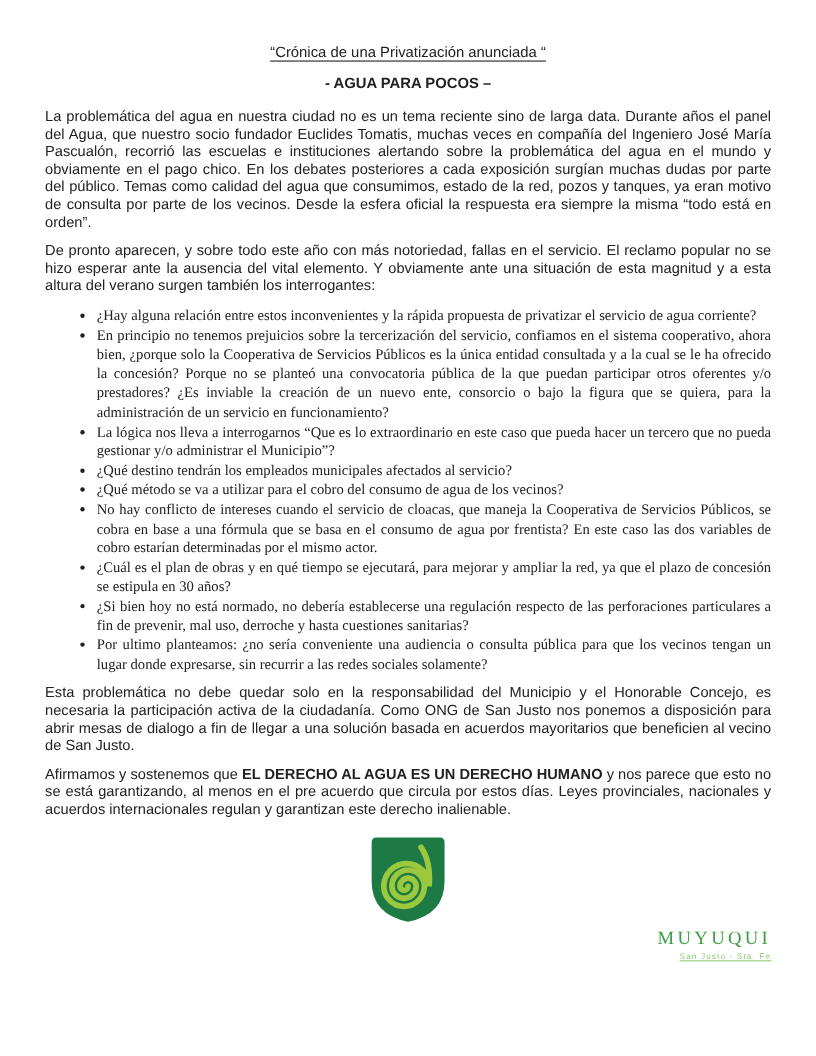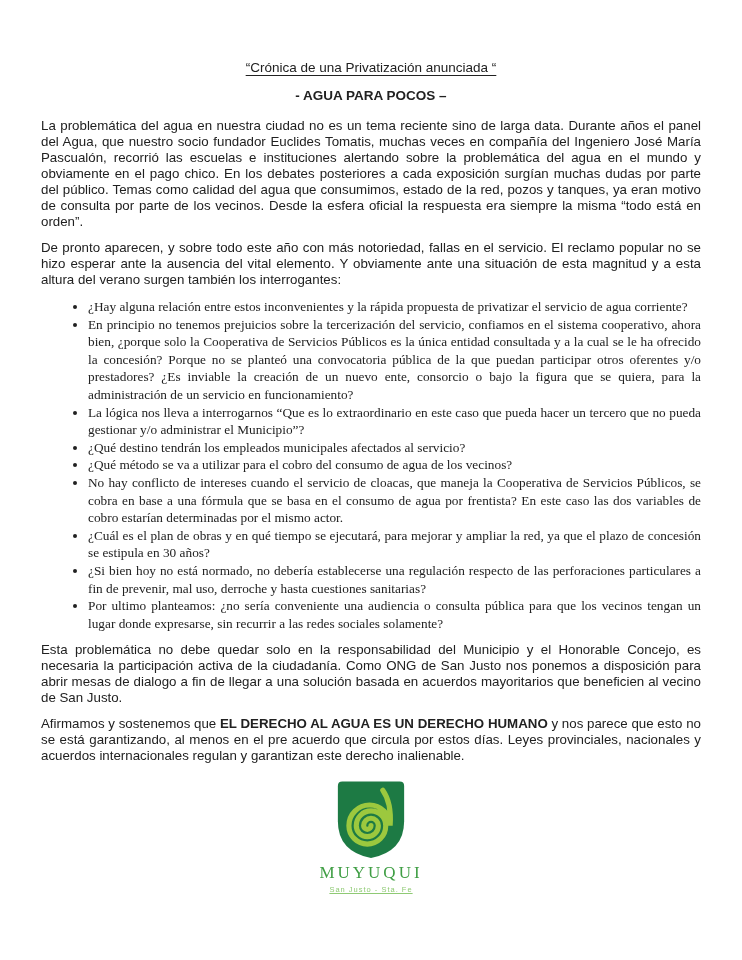--- a/index.html
+++ b/index.html
@@ -8,21 +8,21 @@
     height: 960px;
     background: #ffffff;
     font-family: "Liberation Sans", sans-serif;
     color: #212121;
     overflow: hidden;
   }
   .page {
     box-sizing: border-box;
     width: 742px;
     height: 693px;
-    padding: 60px 41px 0 41px;
+    padding: 40px 41px 0 41px;
   }
   .title {
     text-align: center;
     font-size: 13.5px;
     font-weight: 400;
     margin: 0 0 13px 0;
   }
   .title .underlined {
     text-decoration: underline;
     text-underline-offset: 3px;
@@ -47,21 +47,21 @@
   ul.q-list li {
     font-size: 13.3px;
     line-height: 17.6px;
     text-align: justify;
     margin: 0;
     padding-left: 0;
     font-family: Liberation Serif, serif;
   }
   .logo-block {
     margin-top: 16px;
-    text-align: center;
+    text-align: right;
   }
   .logo-block svg { display: block; margin: 0 auto; }
   .logo-wordmark {
     font-family: "Liberation Serif", serif;
     font-size: 17px;
     letter-spacing: 3px;
     margin-top: 2px;
     font-weight: 400;
   }
   .logo-tagline {

